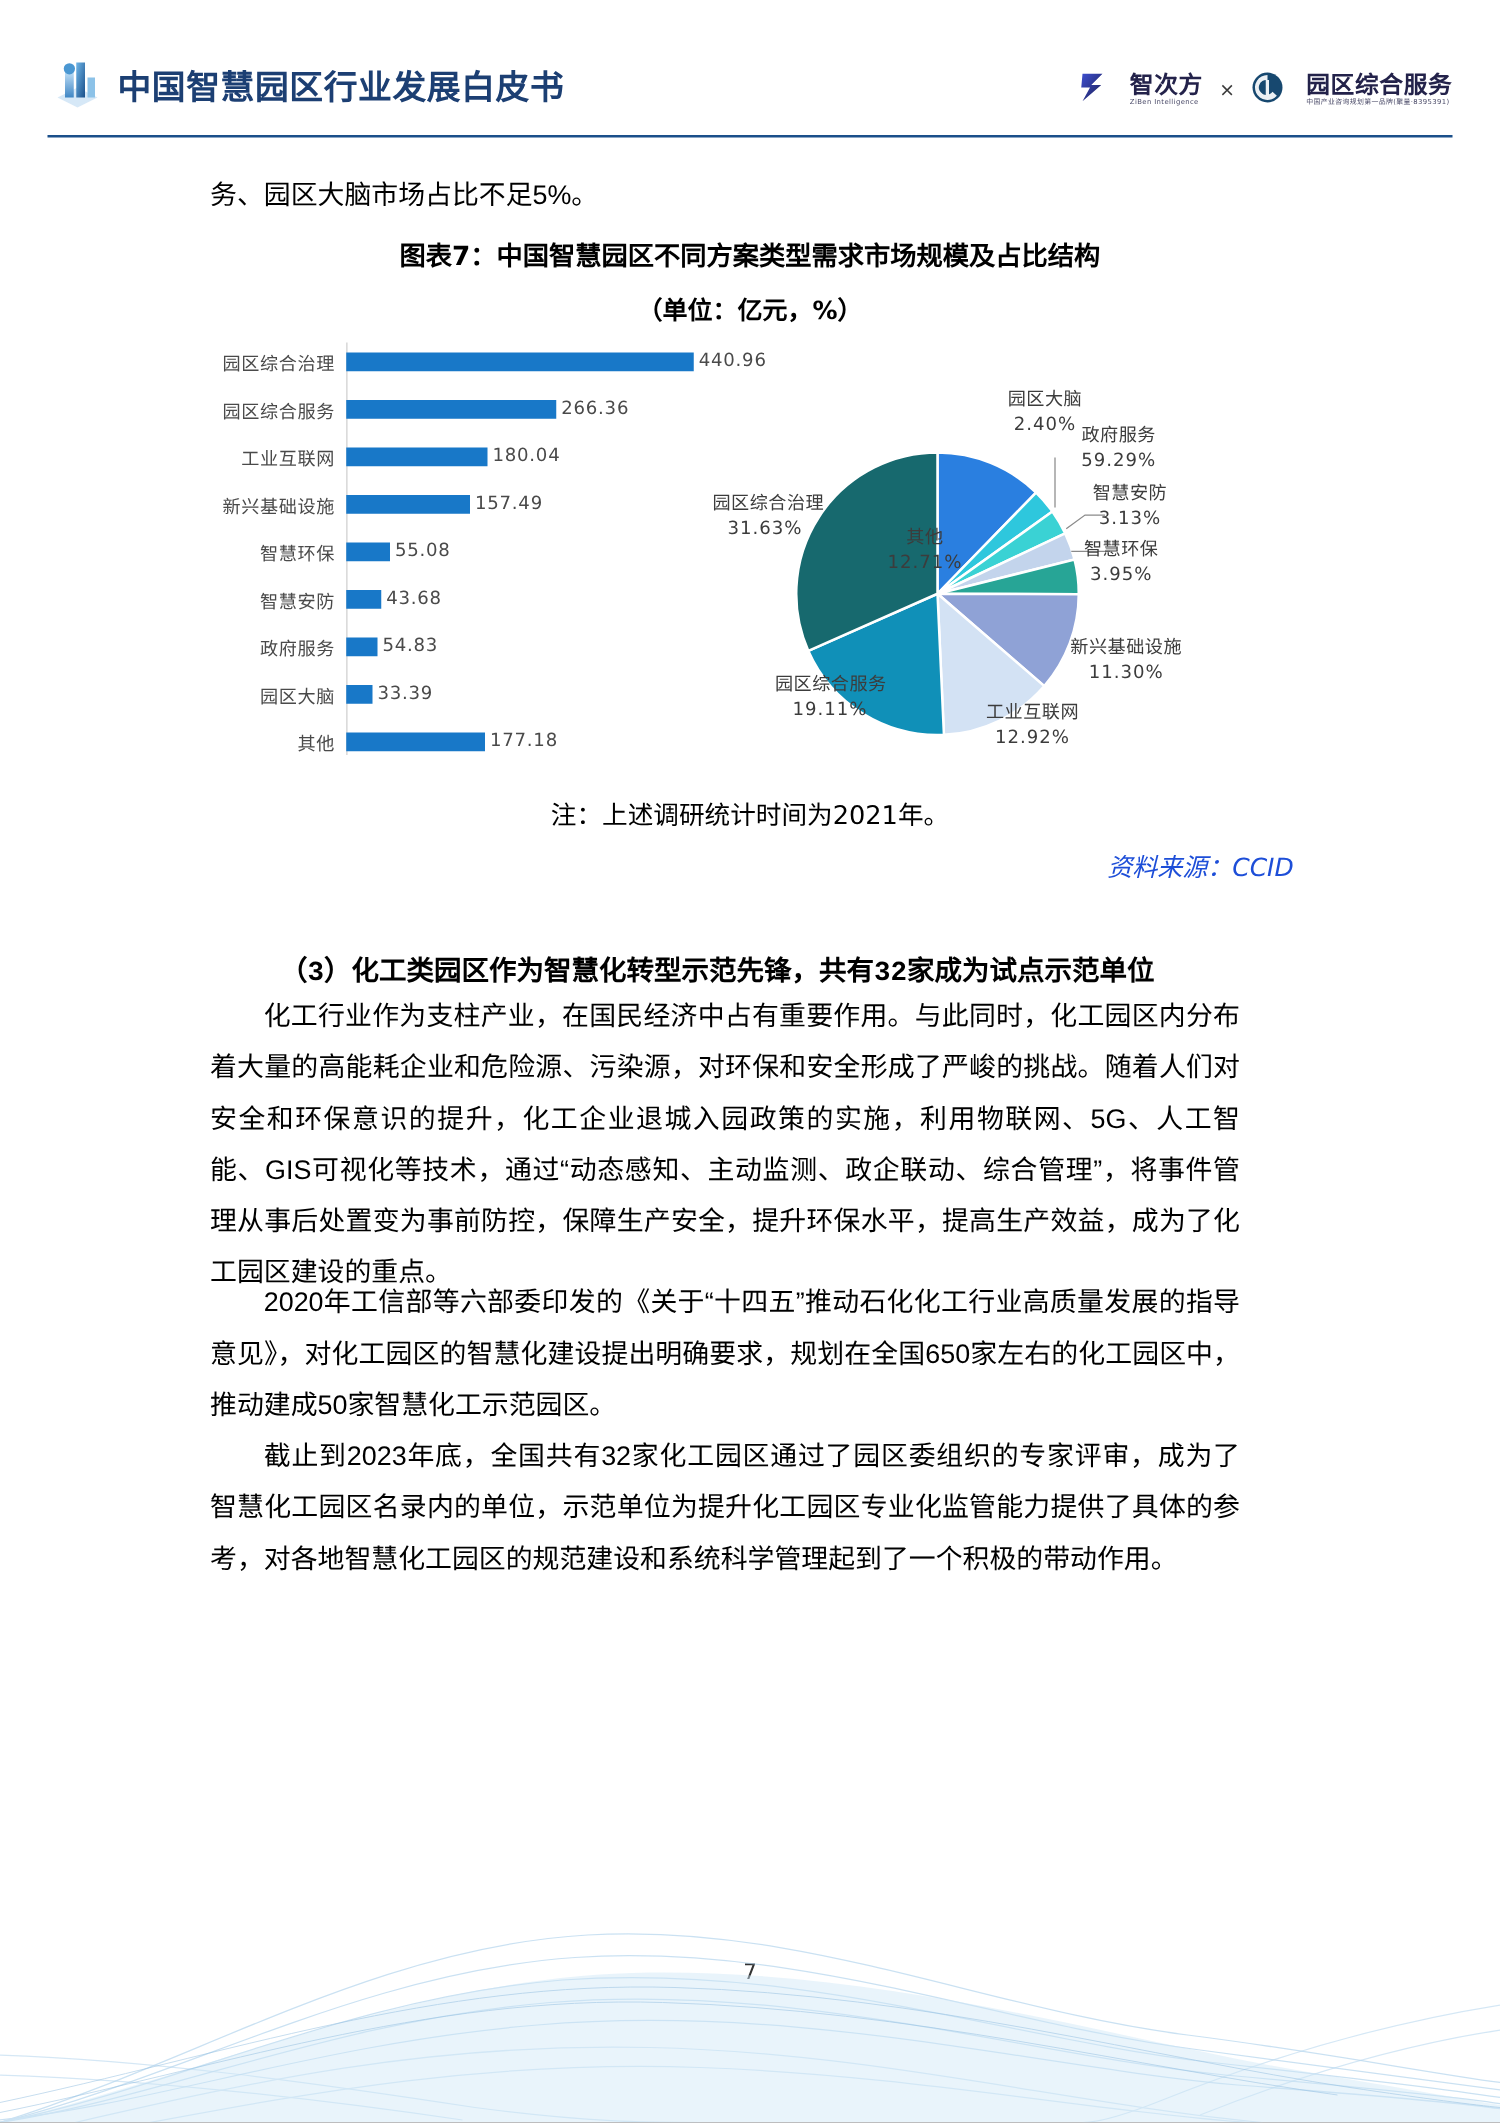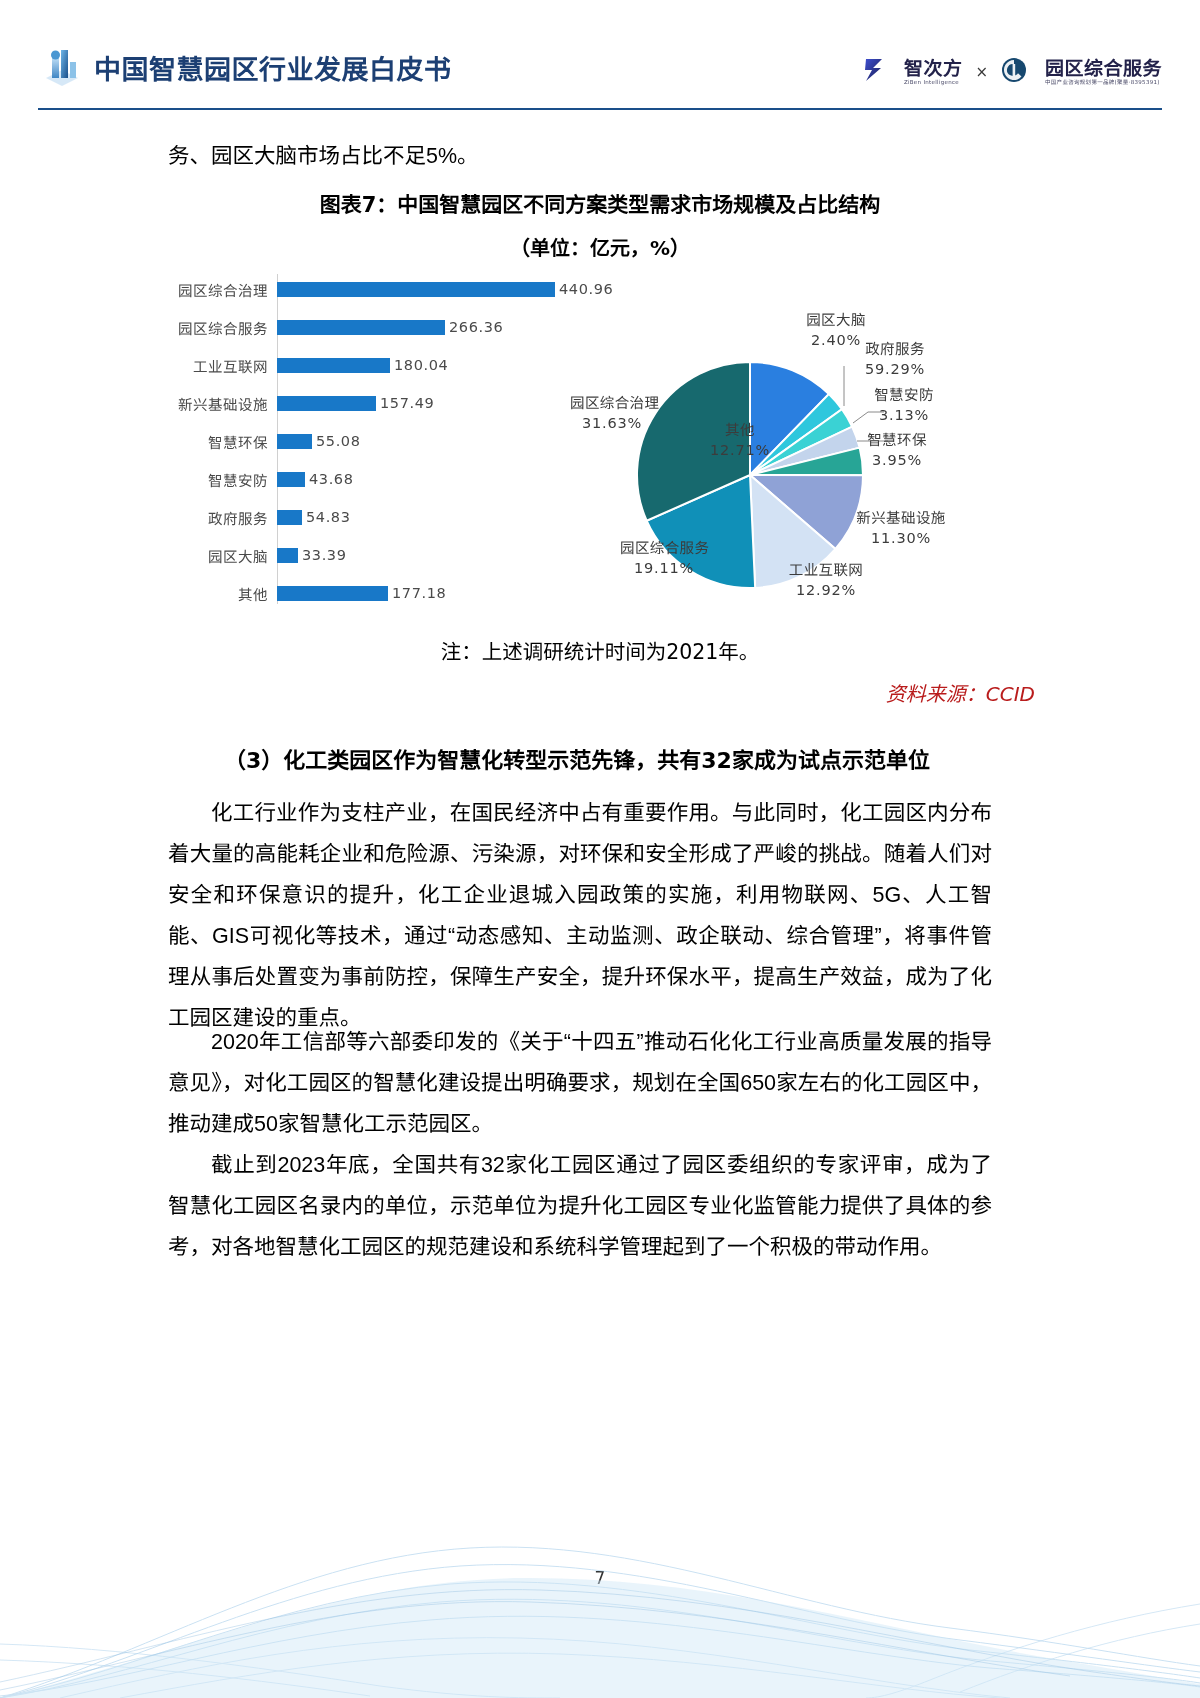--- a/index.html
+++ b/index.html
@@ -110,21 +110,21 @@
     width: 1200px;
     text-align: center;
     font-size: 20.5px;
     color: #000;
   }
   .fig-source {
     position: absolute;
     right: 165px;
     font-size: 20px;
     font-style: italic;
-    color: #b91c1c;
+    color: #1d4ed8;
     white-space: nowrap;
   }
 
   
   .barchart {
     position: absolute;
     left: 168px; top: 272px;
     width: 400px; height: 340px;
   }
   .bar-row {
@@ -417,21 +417,21 @@
       <div class="pie-label" style="left:-30px; top:103px; width:84px;">
         <div>园区综合治理</div>
         <div class="pct">31.63%</div>
       </div>
     </div>
 
     <div class="fig-note" style="top:635px;">注：上述调研统计时间为2021年。</div>
 
     <div class="fig-source" style="top:678px;">资料来源：CCID</div>
 
-    <div class="heading3" style="left:224px; top:742px;">（3）化工类园区作为智慧化转型示范先锋，共有32家成为试点示范单位</div>
+    <div class="heading3" style="left:224px; top:758px;font-family:Liberation Mono, monospace;">（3）化工类园区作为智慧化转型示范先锋，共有32家成为试点示范单位</div>
 
     <div class="para indent" style="left:168px; top:793px; width:824px;">化工行业作为支柱产业，在国民经济中占有重要作用。与此同时，化工园区内分布着大量的高能耗企业和危险源、污染源，对环保和安全形成了严峻的挑战。随着人们对安全和环保意识的提升，化工企业退城入园政策的实施，利用物联网、5G、人工智能、GIS可视化等技术，通过“动态感知、主动监测、政企联动、综合管理”，将事件管理从事后处置变为事前防控，保障生产安全，提升环保水平，提高生产效益，成为了化工园区建设的重点。</div>
 
     <div class="para indent" style="left:168px; top:1022px; width:824px;">2020年工信部等六部委印发的《关于“十四五”推动石化化工行业高质量发展的指导意见》，对化工园区的智慧化建设提出明确要求，规划在全国650家左右的化工园区中，推动建成50家智慧化工示范园区。</div>
 
     <div class="para indent" style="left:168px; top:1145px; width:824px;">截止到2023年底，全国共有32家化工园区通过了园区委组织的专家评审，成为了智慧化工园区名录内的单位，示范单位为提升化工园区专业化监管能力提供了具体的参考，对各地智慧化工园区的规范建设和系统科学管理起到了一个积极的带动作用。</div>
 
   </div>
 
   <div class="page-num">7</div>

